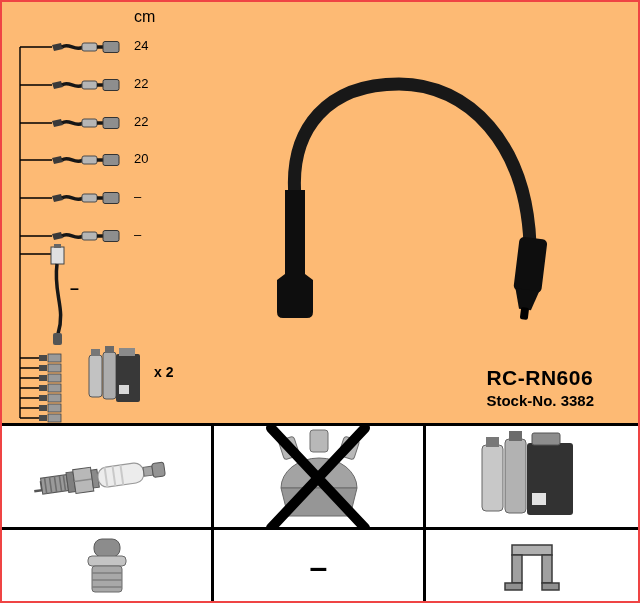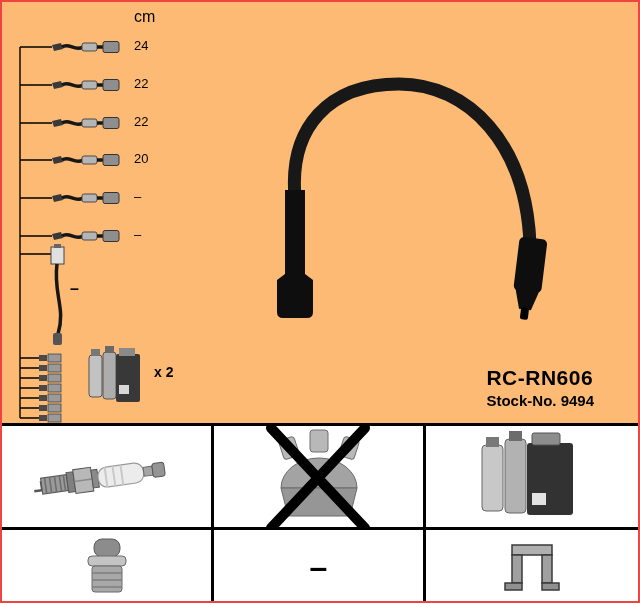--- a/index.html
+++ b/index.html
@@ -124,21 +124,21 @@
     <div class="len" style="top:72px">22</div>
     <div class="len" style="top:110px">22</div>
     <div class="len" style="top:147px">20</div>
     <div class="len" style="top:185px">–</div>
     <div class="len" style="top:223px">–</div>
     <div class="vdash">–</div>
     <div class="xtwo">x 2</div>
 
     <div class="product-info">
       <div class="product-code">RC-RN606</div>
-      <div class="product-stock">Stock-No. 9494</div>
+      <div class="product-stock">Stock-No. 3382</div>
     </div>
   </div>
 
   <div class="grid">
 
     <div class="cell">
       <svg width="160" height="70" viewBox="-80 -35 160 70">
         <g transform="rotate(-8)">
           <path d="M-74,4 h8 v-8 h4" stroke="#555" stroke-width="2.5" fill="none"></path>
           <rect x="-66" y="-8" width="26" height="16" fill="#9a9a9a" stroke="#555" stroke-width="1"></rect>

